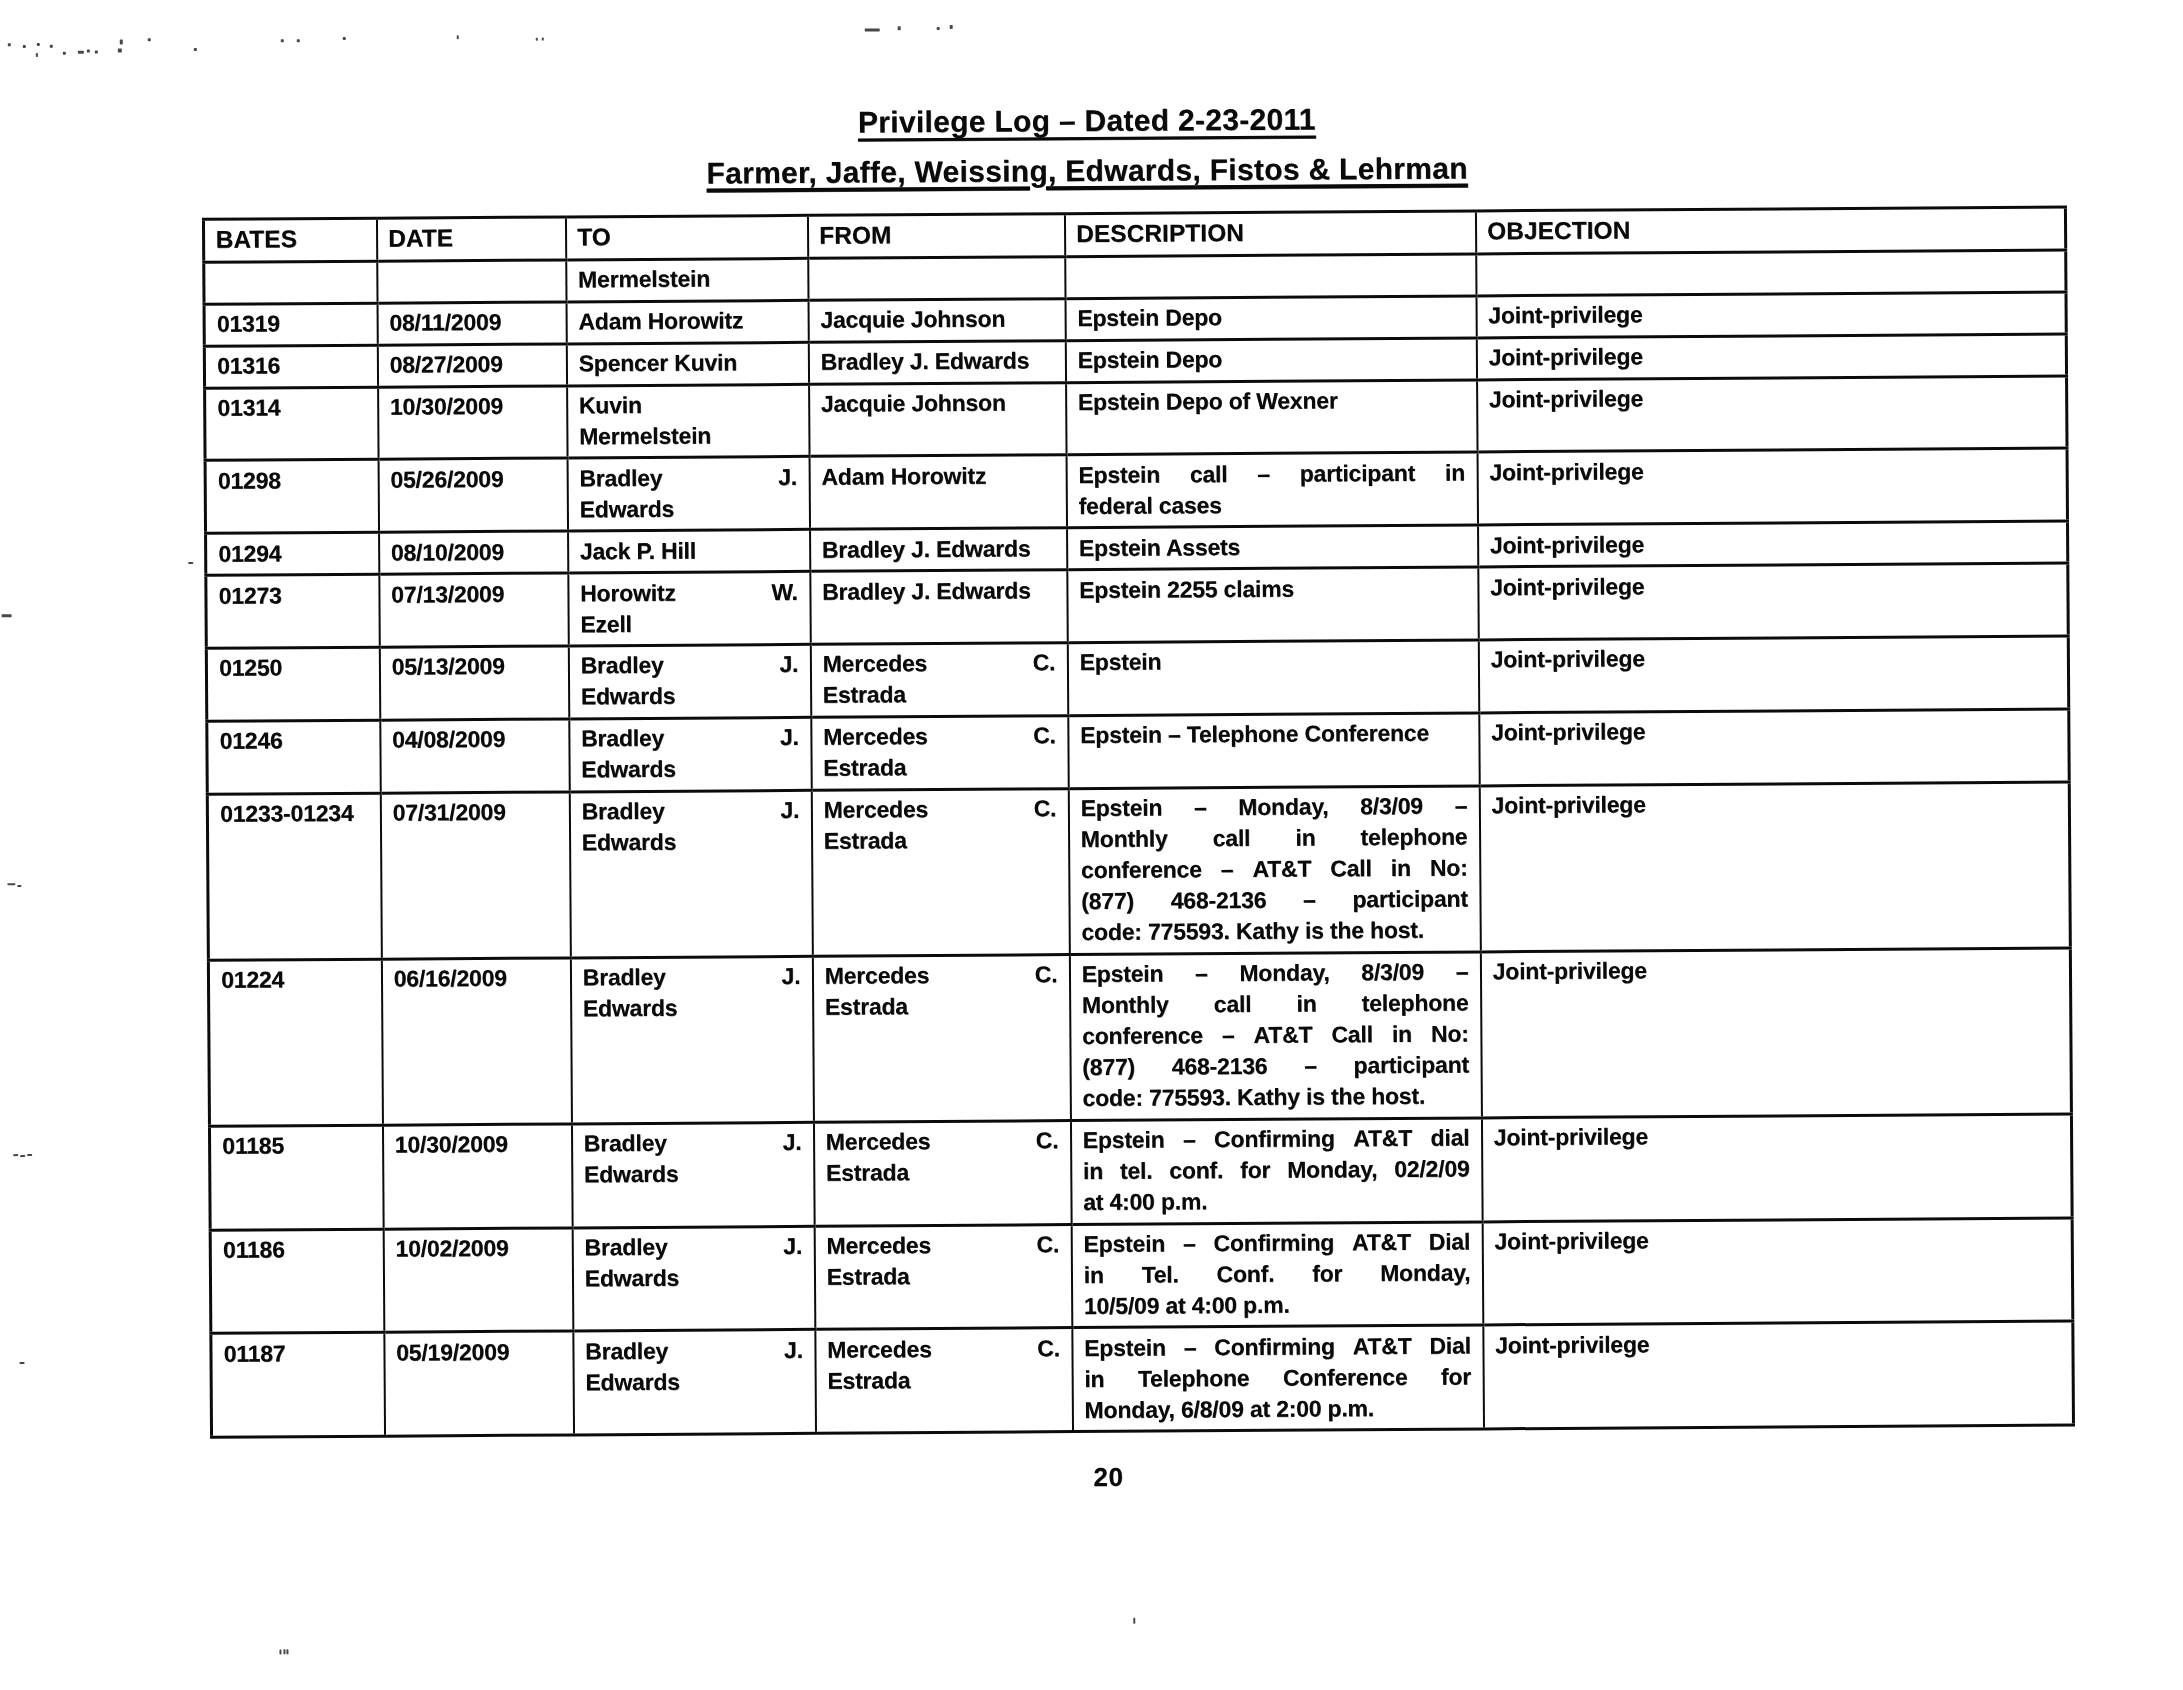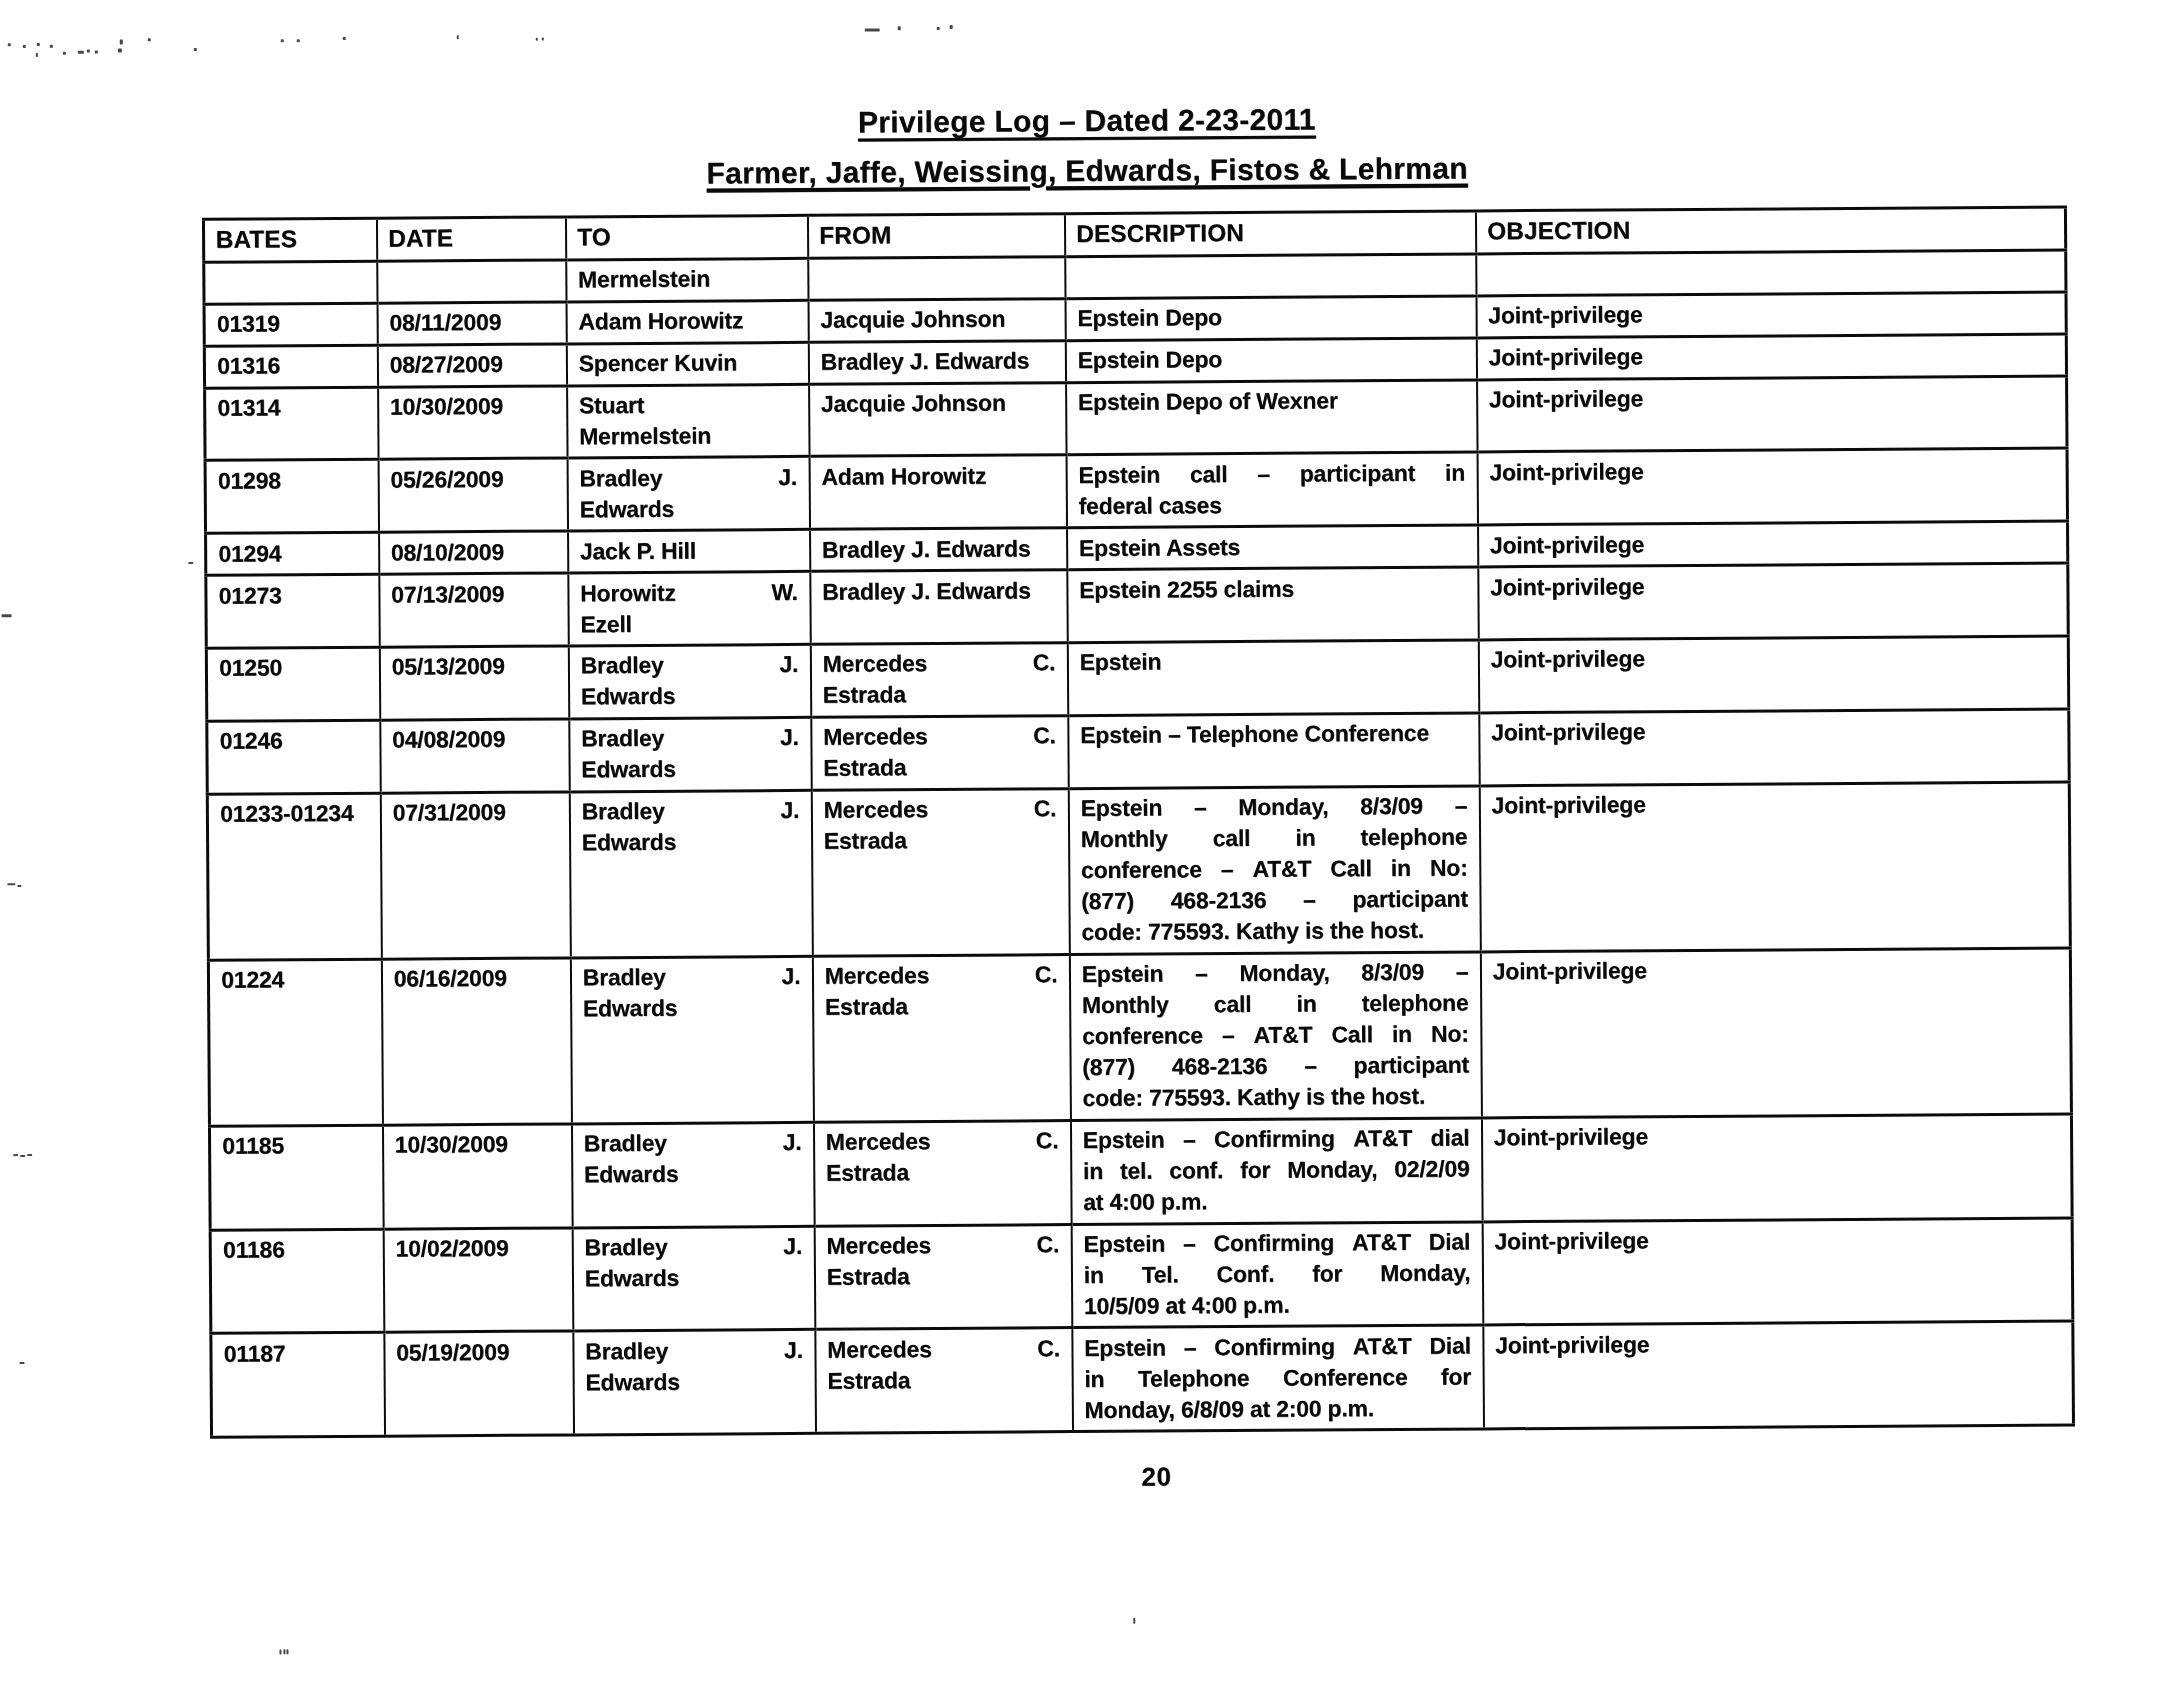--- a/index.html
+++ b/index.html
@@ -55,21 +55,21 @@
   }
   table.log td{
     font-size:23px;font-weight:700;line-height:31px;
     padding:3.3px 11.2px 4.6px 11.2px;
   }
   td .jline{display:flex;justify-content:space-between;flex-wrap:nowrap;}
   td .pline{white-space:nowrap;}
 
   
   .page-number{
-    position:absolute;left:1137px;top:1462px;
+    position:absolute;left:1089px;top:1462px;
     font-size:26px;font-weight:700;letter-spacing:0.7px;
   }
 
   
   .speck{position:absolute;background:#141414;opacity:.78;border-radius:0.7px;}
 </style>
 </head>
 <body>
 
 <div class="sheet ink">
@@ -136,21 +136,21 @@
             <div class="pline">Epstein Depo</div>
           </td>
     <td>Joint-privilege</td>
   </tr>
 
   <tr>
     <td>01314</td>
     <td>10/30/2009</td>
     <td>
             <div class="jline">
-              <span>Stuart</span>
+              <span>Kuvin</span>
             </div>
             <div class="pline">Mermelstein</div>
           </td>
     <td>
             <div class="pline">Jacquie Johnson</div>
           </td>
     <td>
             <div class="pline">Epstein Depo of Wexner</div>
           </td>
     <td>Joint-privilege</td>

